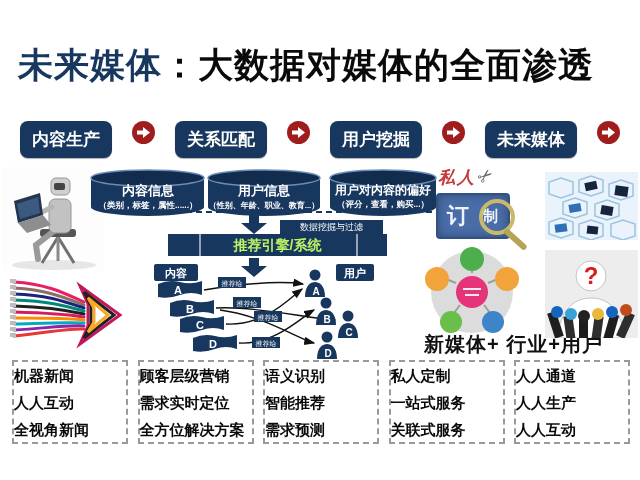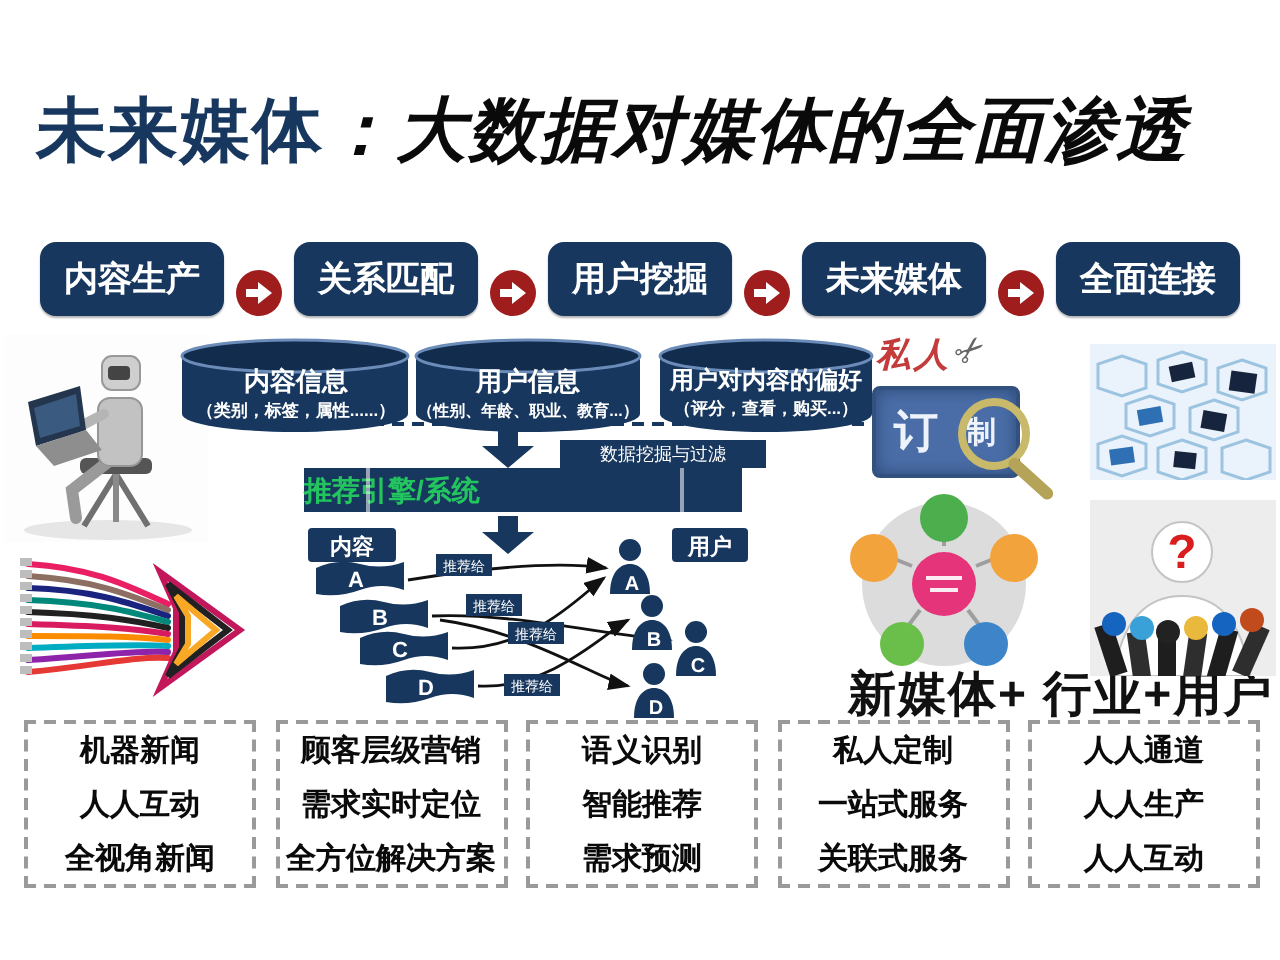--- a/index.html
+++ b/index.html
@@ -1,42 +1,42 @@
 <!DOCTYPE html>
 <html><head>
 <meta charset="utf-8">
 <style>
   html,body{margin:0;padding:0;background:#fff;}
   .stage{position:relative;width:640px;height:480px;background:#ffffff;overflow:hidden;
          font-family:"Liberation Sans","DejaVu Sans",sans-serif;}
   
   .title{position:absolute;left:18px;top:42px;font-size:35px;font-weight:bold;letter-spacing:1px;white-space:nowrap;}
   .title .hl{color:#17375E;}
-  .title .rest{color:#0a0a0a;font-style:italic;}
-  
-  .steps{position:absolute;left:20px;top:121px;width:600px;display:flex;align-items:flex-end;justify-content:space-between;}
+  .title .rest{color:#0a0a0a;}
+  
+  .steps{position:absolute;left:20px;top:121px;width:600px;display:flex;align-items:flex-start;justify-content:space-between;}
   .step{background:#17375E;color:#fff;font-size:17px;font-weight:bold;padding:7px 12px;border-radius:8px;white-space:nowrap;box-shadow:0 1px 1px rgba(0,0,0,.3);}
   .arrow-circle{width:23px;height:23px;border-radius:50%;background:#A01D1D;display:flex;align-items:center;justify-content:center;flex:0 0 auto;}
   
   .cyl{position:absolute;z-index:3;}
   .cyl text{fill:#fff;text-anchor:middle;font-weight:bold;}
   
   .dash-line{position:absolute;left:6px;top:211px;width:436px;border-top:2px dashed #17375E;z-index:1;}
   
   .filter-bar{position:absolute;left:280px;top:220px;width:103px;height:14px;background:#17375E;color:#fff;
               font-size:9px;line-height:14px;text-align:center;z-index:3;font-family:Liberation Serif, serif;}
-  .engine-bar{position:absolute;left:152px;top:234px;width:219px;height:22px;background:#17375E;color:#22c55e;
-              font-size:14px;font-weight:bold;line-height:22px;text-align:left;z-index:3;}
+  .engine-bar{position:absolute;left:168px;top:234px;width:219px;height:22px;background:#17375E;color:#bef264;
+              font-size:14px;font-weight:bold;line-height:22px;text-align:center;z-index:3;}
   .engine-bar .sep{position:absolute;top:0;width:2px;height:22px;background:rgba(255,255,255,.55);}
   .abs{position:absolute;}
-  .summary{position:absolute;left:424px;top:331px;font-size:24px;font-weight:900;color:#111;letter-spacing:1px;white-space:nowrap;}
+  .summary{position:absolute;left:424px;top:331px;font-size:20px;font-weight:900;color:#111;letter-spacing:1px;white-space:nowrap;}
   
   .bottom-row{position:absolute;left:12px;top:360px;width:618px;display:flex;justify-content:space-between;}
   .bbox{width:112px;height:80px;border:2px dashed #9a9a9a;background:#fff;display:flex;flex-direction:column;
-        align-items:center;justify-content:center;}
+        justify-content:center;}
   .bbox div{font-size:15px;font-weight:bold;color:#0a0a0a;line-height:27px;white-space:nowrap;}
   
   .stamp-decor{position:absolute;left:438px;top:166px;font-size:17px;font-weight:bold;color:#c43b3b;
                font-style:italic;z-index:3;letter-spacing:2px;}
   .scissors{position:absolute;left:478px;top:165px;font-size:18px;color:#666;transform:rotate(-40deg);z-index:3;}
   .stamp-body{position:absolute;left:436px;top:193px;width:70px;height:42px;background:#4a6da7;border:2px solid #33517e;
               border-radius:4px;z-index:3;display:flex;align-items:center;box-shadow:inset 0 0 8px #2d4a77;}
   .stamp-body .c1{color:#eef3fb;font-size:22px;font-weight:bold;margin-left:9px;}
   .stamp-body .c2{color:#eef3fb;font-size:15px;font-weight:bold;margin-left:14px;}
   .magnifier{position:absolute;left:479px;top:199px;width:28px;height:28px;border:4px solid #c9b96a;border-radius:50%;z-index:4;}
@@ -71,21 +71,20 @@
         <svg width="13" height="11" viewBox="0 0 13 11">
           <path d="M0,3.5 h6 V0 l7,5.5 -7,5.5 V7.5 H0 Z" fill="#fff"></path>
         </svg>
       </div>
     <div class="step">未来媒体</div>
     <div class="arrow-circle">
         <svg width="13" height="11" viewBox="0 0 13 11">
           <path d="M0,3.5 h6 V0 l7,5.5 -7,5.5 V7.5 H0 Z" fill="#fff"></path>
         </svg>
       </div>
-    <div class="step">全面连接</div>
   </div>
 
   <div class="dash-line"></div>
 
   <svg class="abs" style="left:2px;top:167px;z-index:2;" width="102" height="104" viewBox="0 0 102 104">
     <rect x="0" y="0" width="102" height="104" fill="#fdfdfd"></rect>
     <ellipse cx="52" cy="98" rx="42" ry="5" fill="#e6e6e6"></ellipse>
     <line x1="56" y1="70" x2="40" y2="96" stroke="#707070" stroke-width="3"></line>
     <line x1="56" y1="70" x2="72" y2="96" stroke="#707070" stroke-width="3"></line>
     <line x1="56" y1="70" x2="56" y2="94" stroke="#8a8a8a" stroke-width="3"></line>

